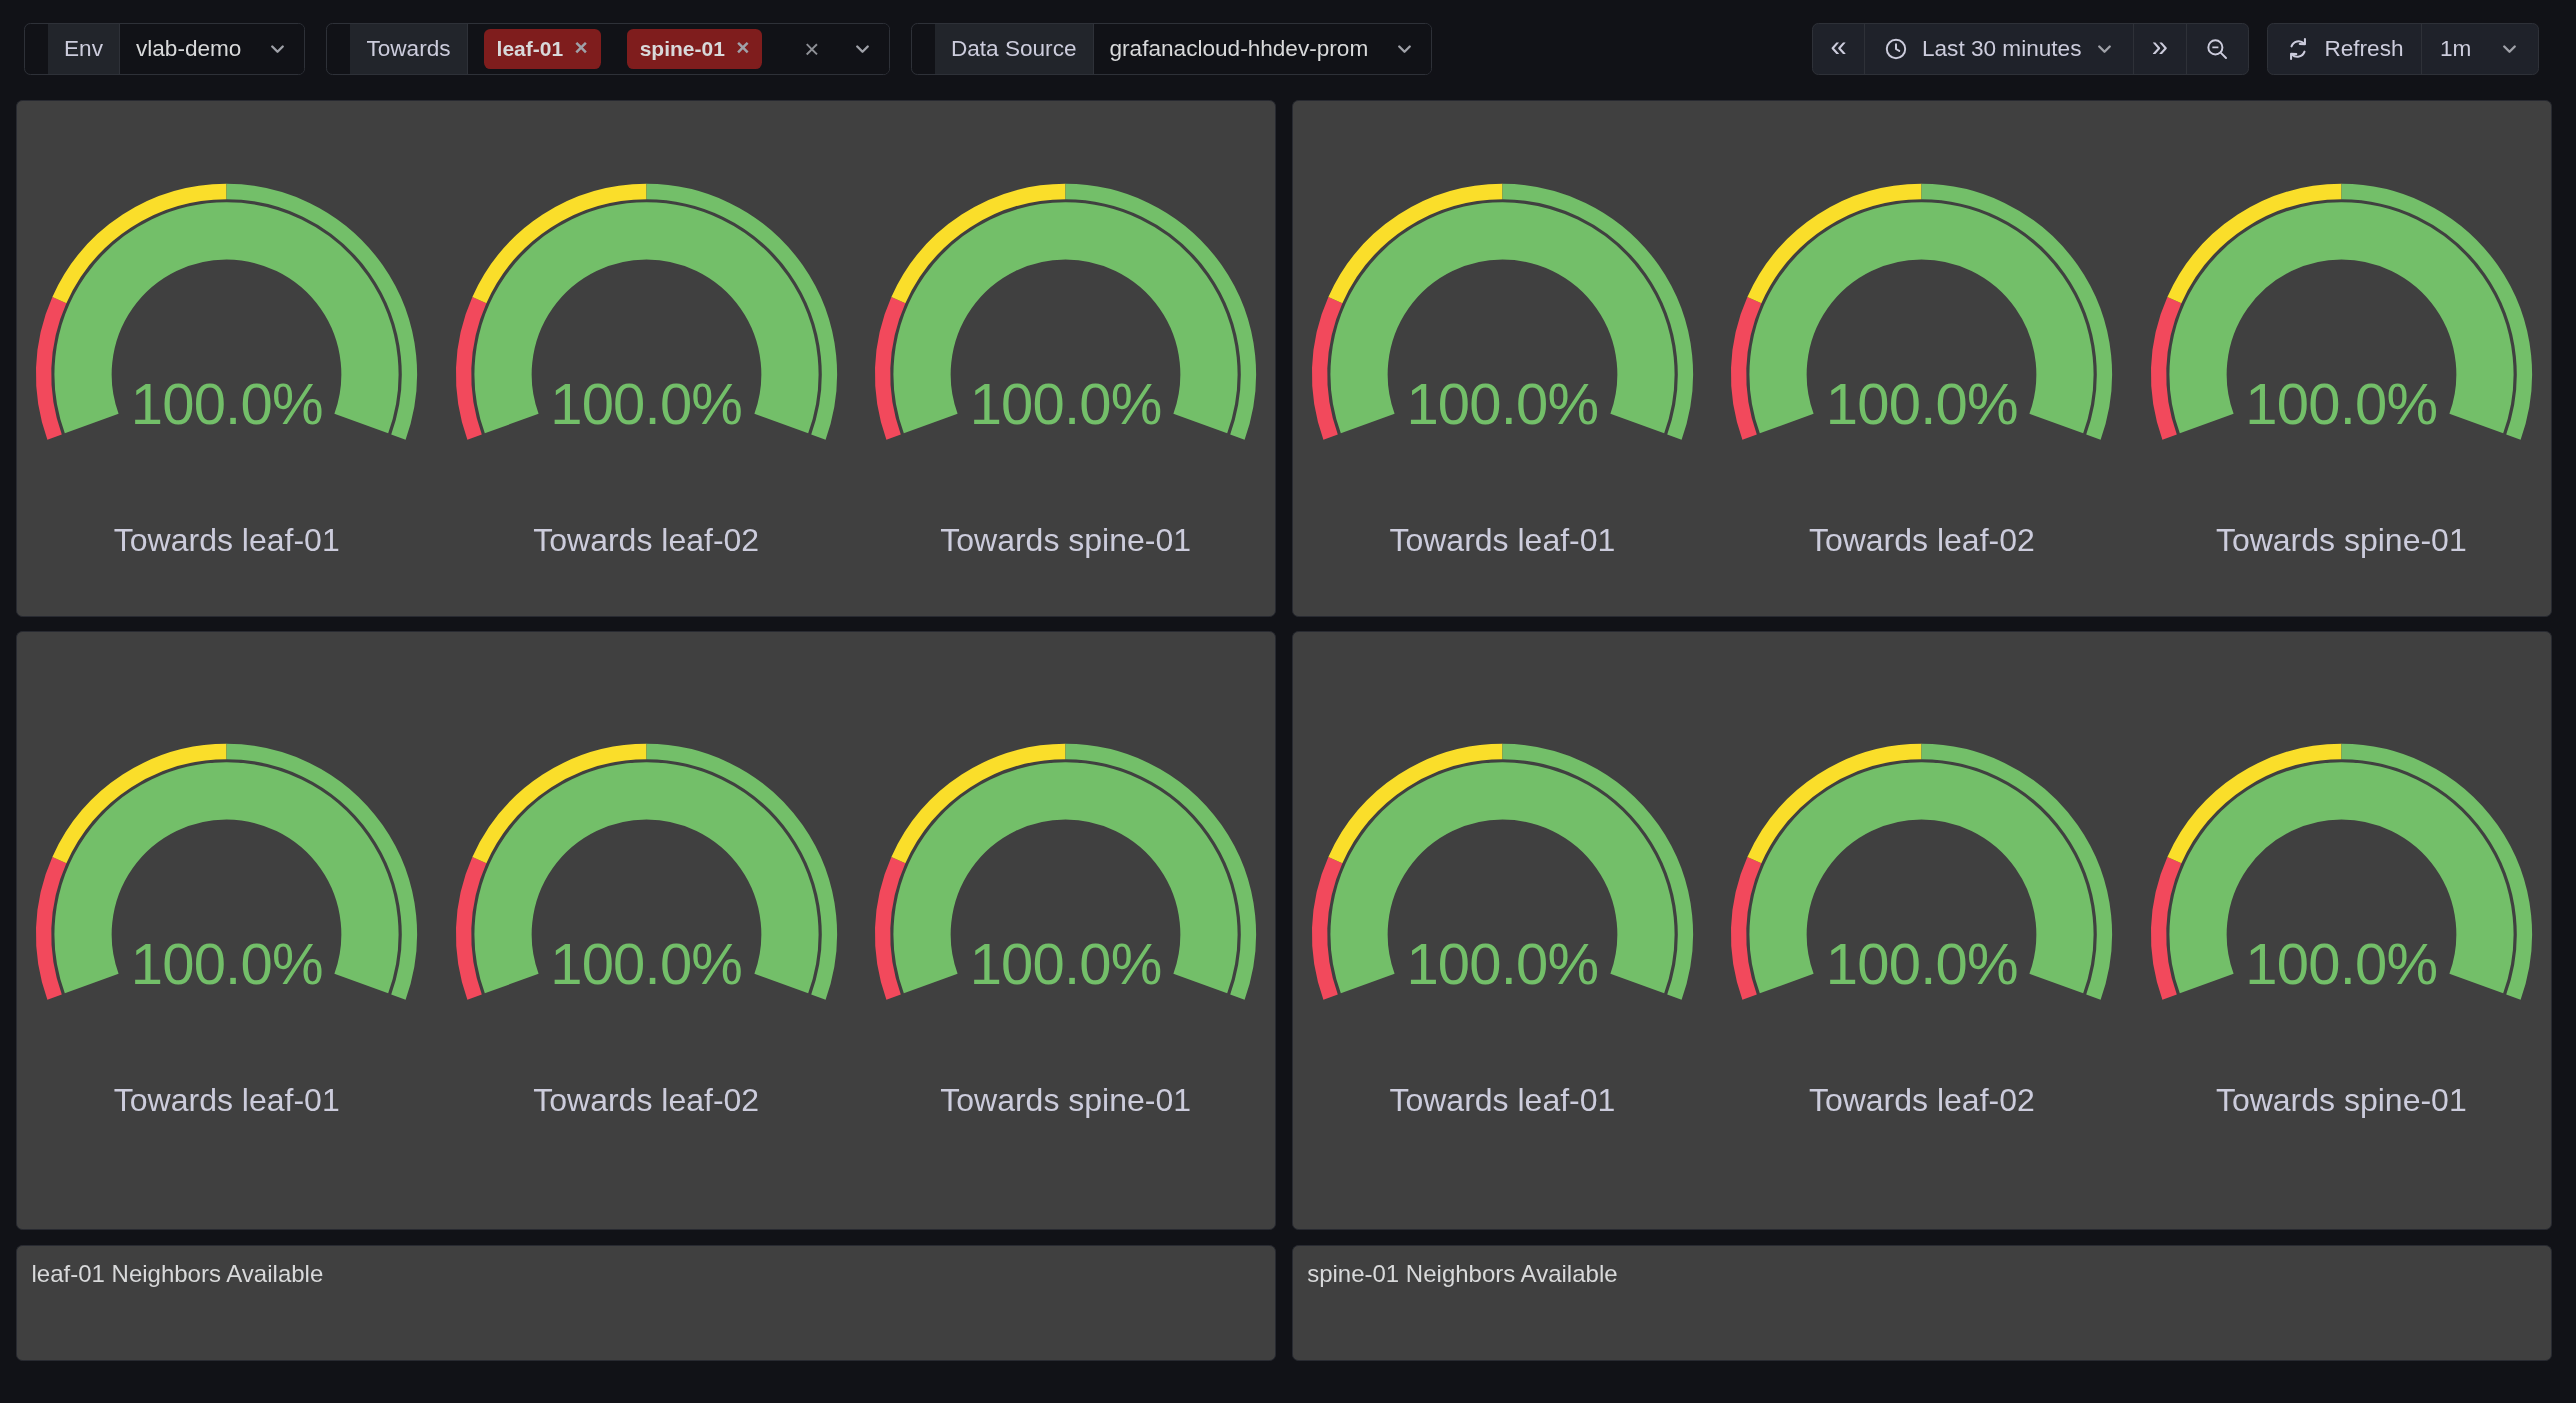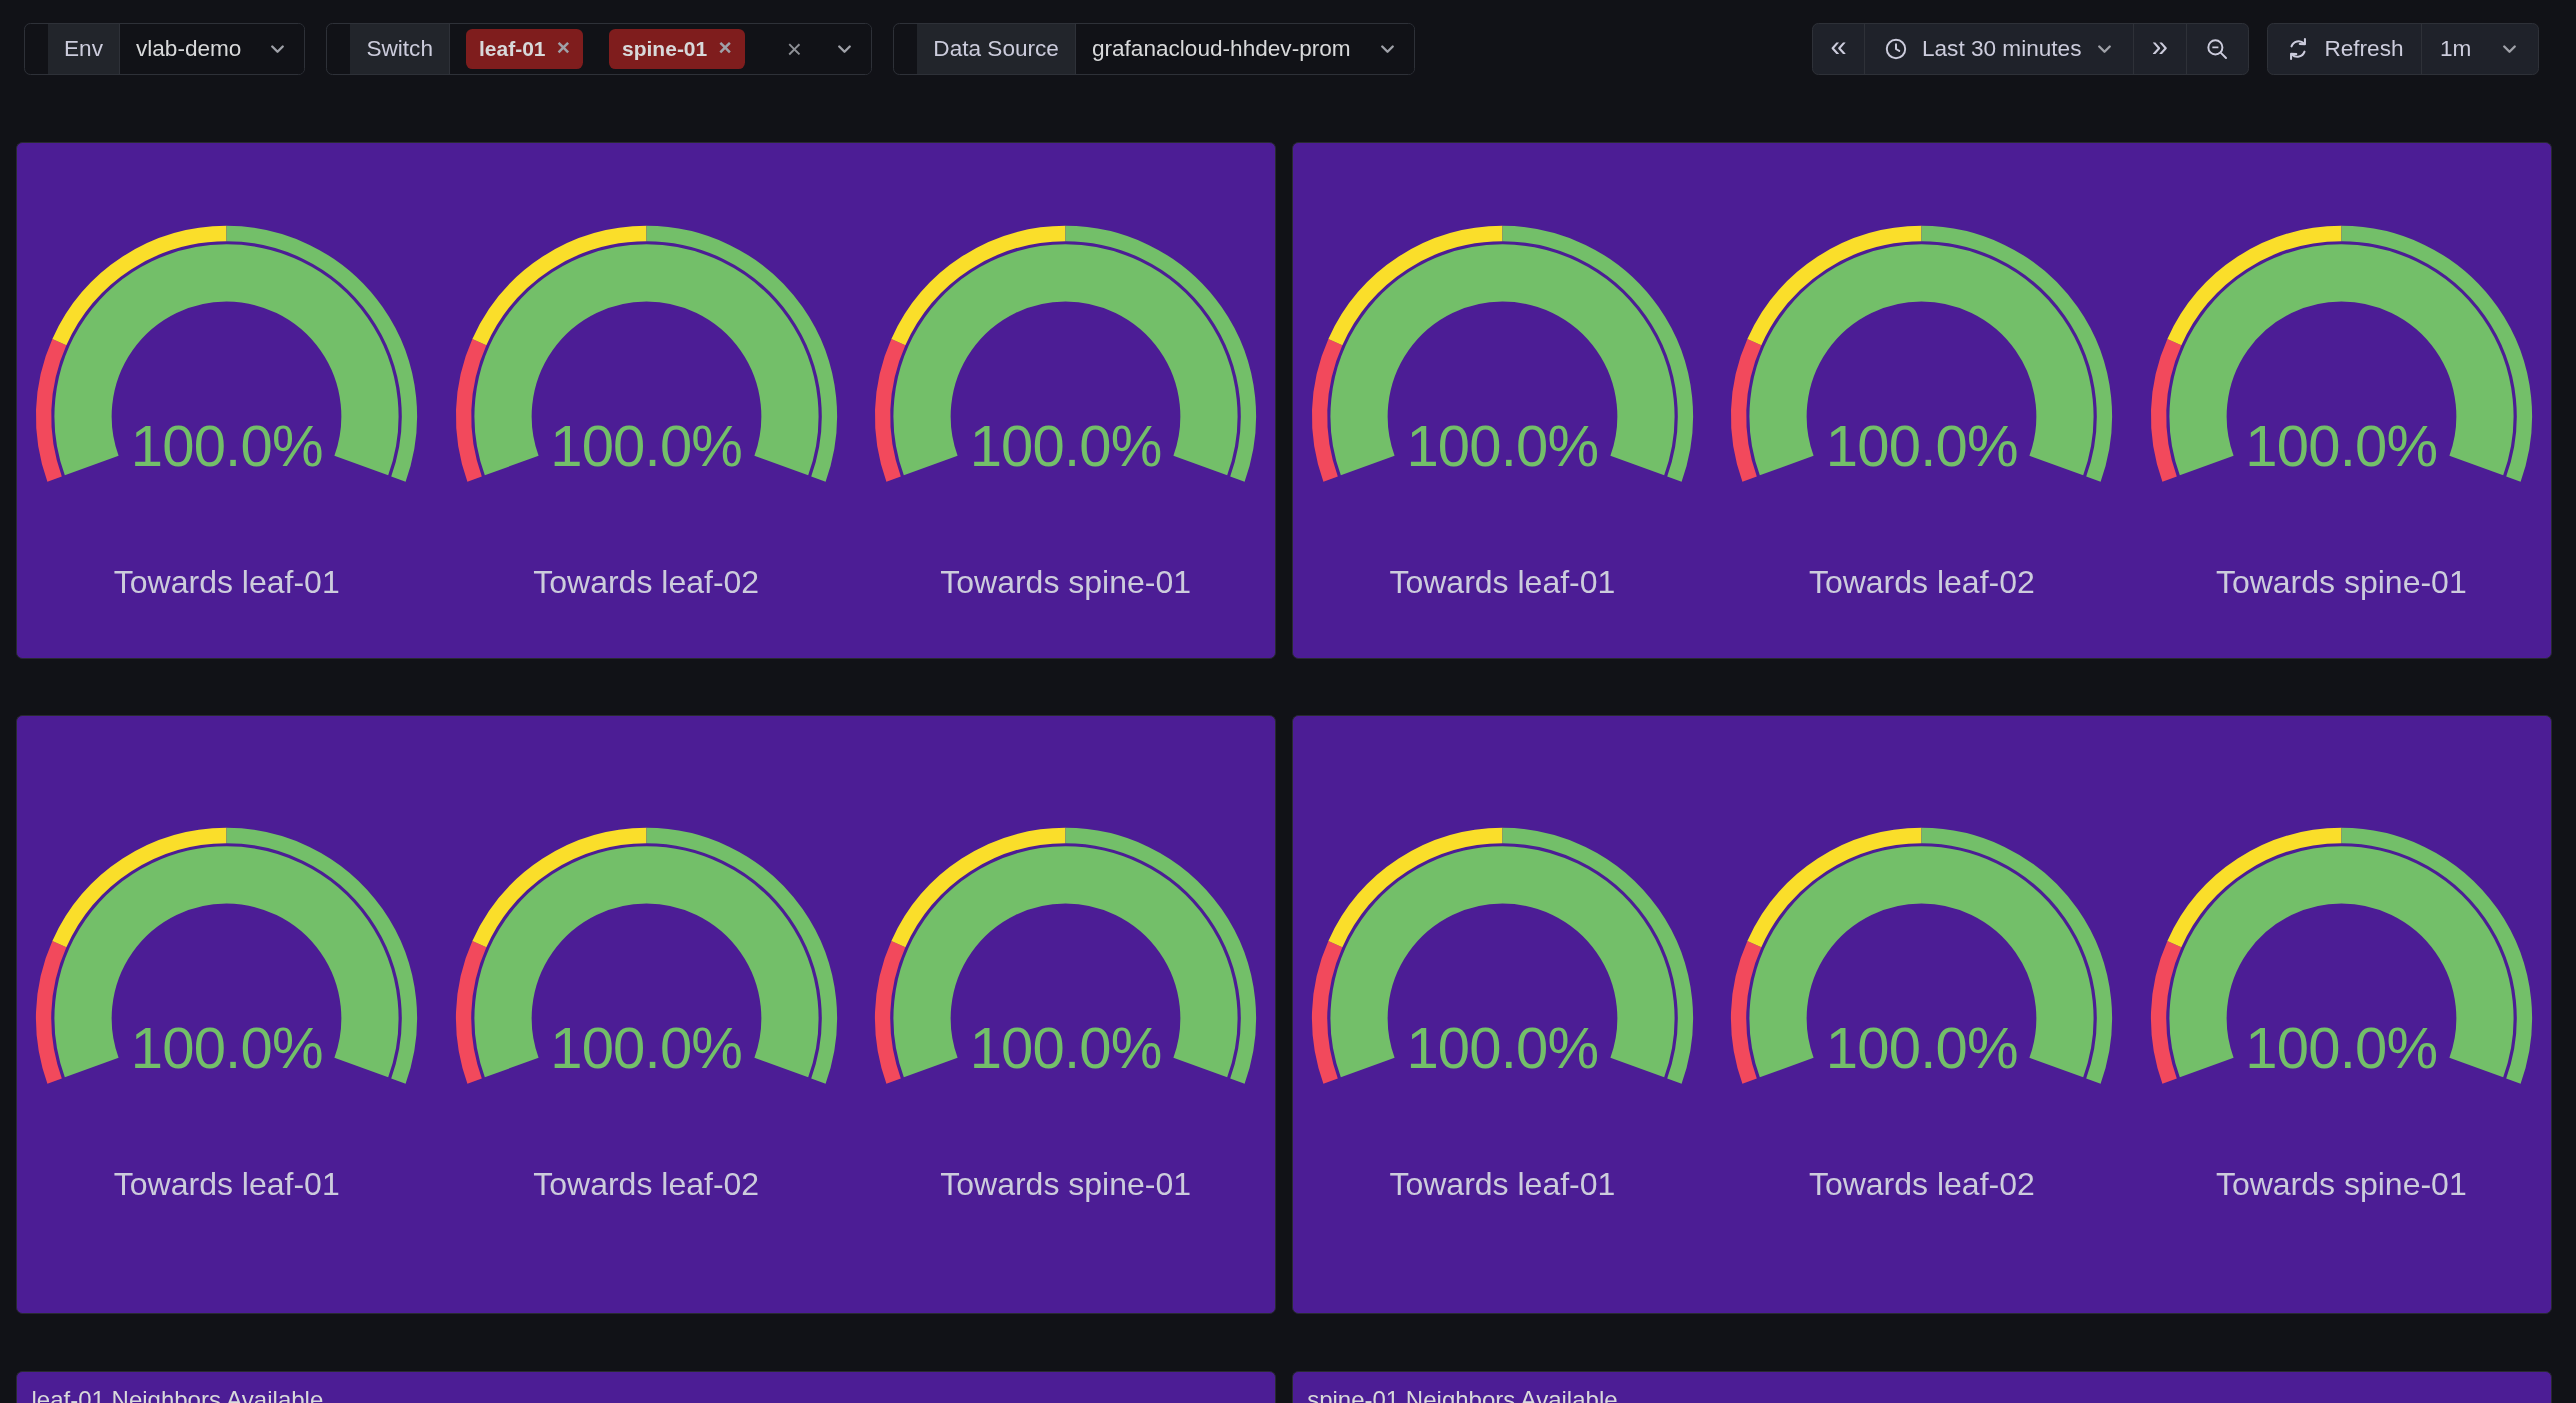--- a/index.html
+++ b/index.html
@@ -63,22 +63,22 @@
   
   .dash { padding:25px 24px 0 16px; }
   .row {
     display:grid; grid-template-columns:1fr 1fr; gap:15.3px; margin-bottom:14.5px;
   }
   .row1 .panel { height:517px; }
   .row2 .panel { height:599px; }
   .row3 .panel { height:116px; }
 
   .panel {
-    background:#4c1d95; border:1.6px solid #282a31; border-radius:6.4px;
-    position:relative; overflow:hidden;margin-top:42px;
+    background:#404040; border:1.6px solid #282a31; border-radius:6.4px;
+    position:relative; overflow:hidden;
   }
   .panel-header { padding:13px 13px 0 14.5px; cursor:pointer; }
   .panel-title { font-size:24px; font-weight:500; color:#d8d9da; line-height:29px; }
 
   .panel-body { display:flex; }
   .row1 .panel-body { padding-top:76px; }
   .row2 .panel-body { padding-top:105px; }
 
   .gauge-cell { flex:1 1 0; display:flex; flex-direction:column; align-items:center; }
   .gauge-wrap { position:relative; width:403px; height:274px; }
@@ -115,21 +115,21 @@
       <span class="var-label">Env</span>
       <button class="var-value">
         <span>vlab-demo</span>
         <svg class="chev" viewBox="0 0 16 16">
             <use href="#chevron-def" xlink:href="#chevron-def"></use>
           </svg>
       </button>
     </div>
 
     <div class="var-control">
-      <span class="var-label">Switch</span>
+      <span class="var-label">Towards</span>
       <div class="var-value">
         <span class="tag">
           <span>leaf-01</span>
           <span class="tag-x">×</span>
         </span>
         <span class="tag">
           <span>spine-01</span>
           <span class="tag-x">×</span>
         </span>
         <span class="clear-x">×</span>

